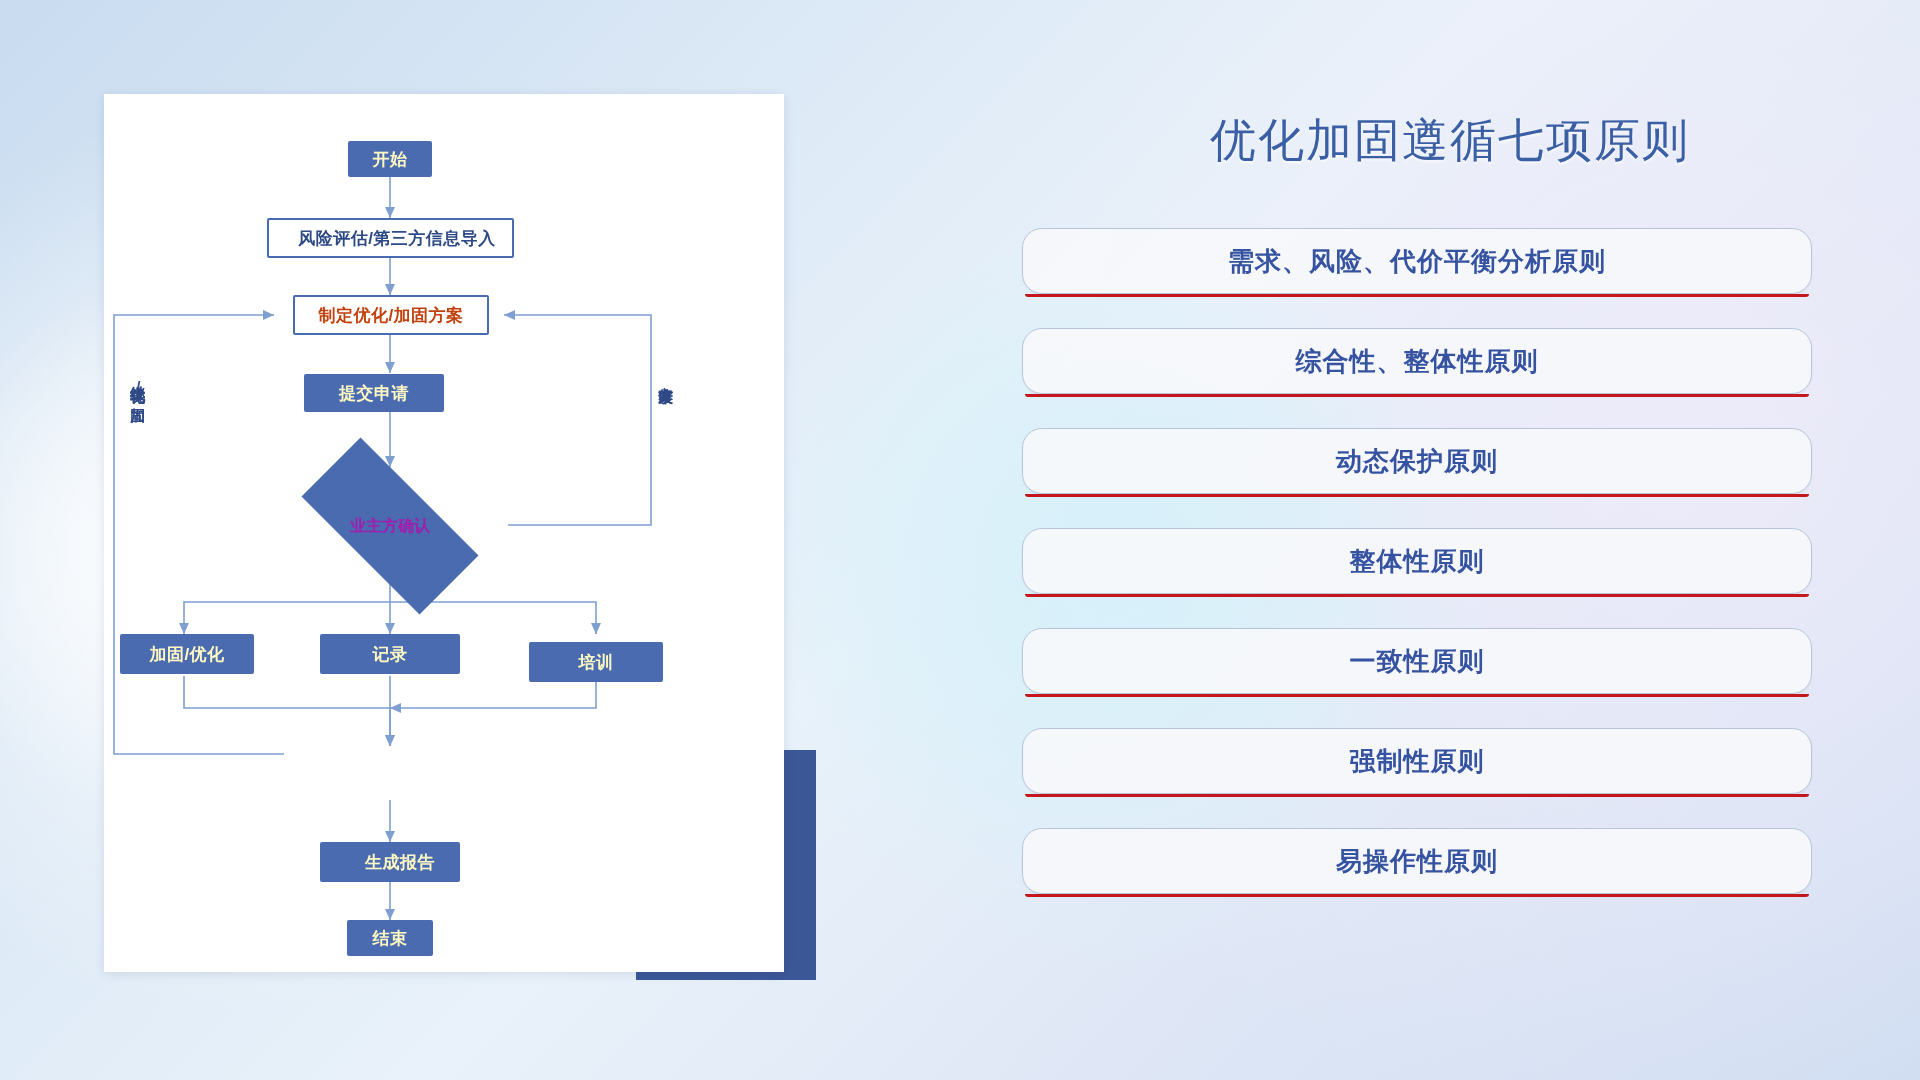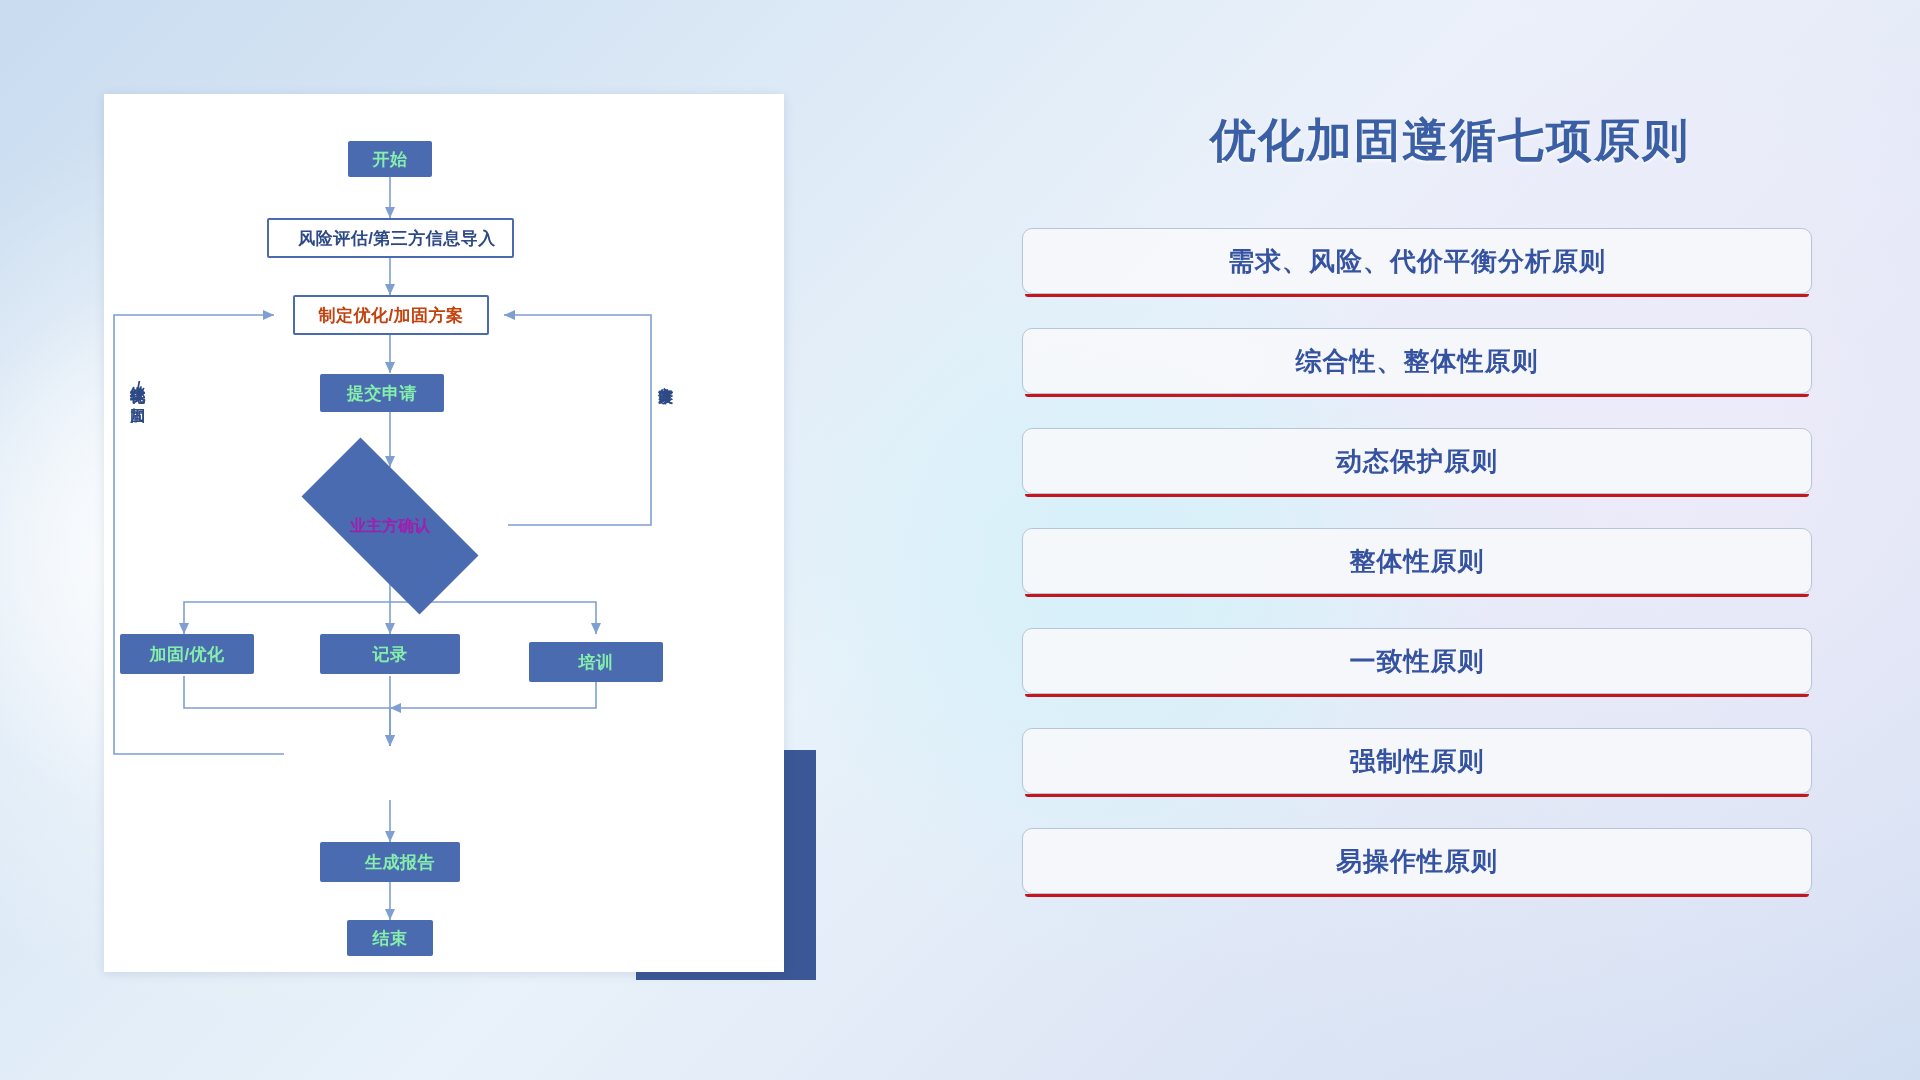--- a/index.html
+++ b/index.html
@@ -68,21 +68,21 @@
     width: 680px;
     height: 878px;
   }
   .node {
     position: absolute;
     box-sizing: border-box;
     display: flex;
     align-items: center;
     justify-content: center;
     background: #4a6baf;
-    color: #86efac;
+    color: #fef9c3;
     font-size: 17px;
     font-weight: bold;
     letter-spacing: 0.5px;
     border-radius: 2px;
     z-index: 3;
   }
   .node.outline {
     background: #ffffff;
     color: #c2410c;
     border: 2px solid #4a6baf;
@@ -136,39 +136,39 @@
 
   
   .right-title {
     position: absolute;
     left: 1030px;
     top: 110px;
     width: 840px;
     text-align: center;
     color: #3b5fa4;
     font-size: 46px;
-    font-weight: bold;
+    font-weight: normal;
     letter-spacing: 2px;
     text-shadow: 0 2px 3px rgba(255,255,255,0.7);
   }
   .principles {
     position: absolute;
     left: 1022px;
     top: 228px;
     width: 800px;
   }
   .principle {
     position: relative;
     box-sizing: border-box;
     width: 790px;
     height: 66px;
     margin-bottom: 34px;
     background: rgba(246,248,251,0.94);
     border: 1px solid #b9c6da;
-    border-radius: 10px;
+    border-radius: 20px;
     display: flex;
     align-items: center;
     justify-content: center;
     color: #3553a0;
     font-size: 26px;
     font-weight: bold;
     letter-spacing: 1px;
     box-shadow: 0 1px 2px rgba(30,50,100,0.07);
   }
   .principle::after {
@@ -228,21 +228,21 @@
           <path d="M180,660 L10,660 L10,221 L170,221"></path>
         </g>
       </svg>
 
       <div class="node" style="left:244px; top:47px; width:84px; height:36px;">开始</div>
 
       <div class="node outline" style="left:163px; top:124px; width:247px; height:40px; color:#2e4a86; background:#ffffff;padding-left:13px;">风险评估/第三方信息导入</div>
 
       <div class="node outline" style="left:189px; top:201px; width:196px; height:40px;">制定优化/加固方案</div>
 
-      <div class="node" style="left:216px; top:280px; width:124px; height:38px;">提交申请</div>
+      <div class="node" style="left:200px; top:280px; width:140px; height:38px;">提交申请</div>
 
       <div class="diamond" style="left:168px; top:373px; width:236px; height:118px;">
         <div class="dshape"></div>
         <div class="dlabel">业主方确认</div>
       </div>
 
       <div class="node" style="left:16px; top:540px; width:134px; height:40px;">加固/优化</div>
 
       <div class="node" style="left:216px; top:540px; width:140px; height:40px;">记录</div>
 

